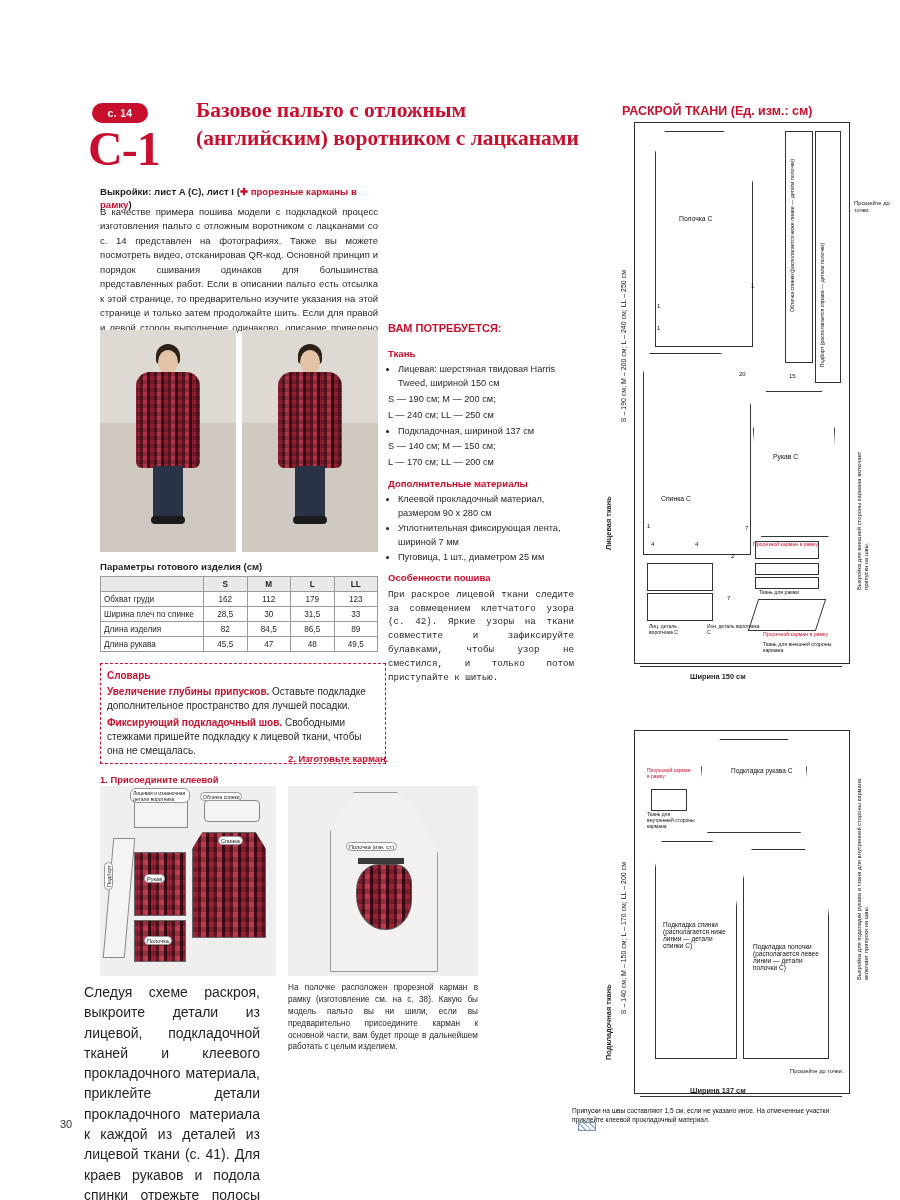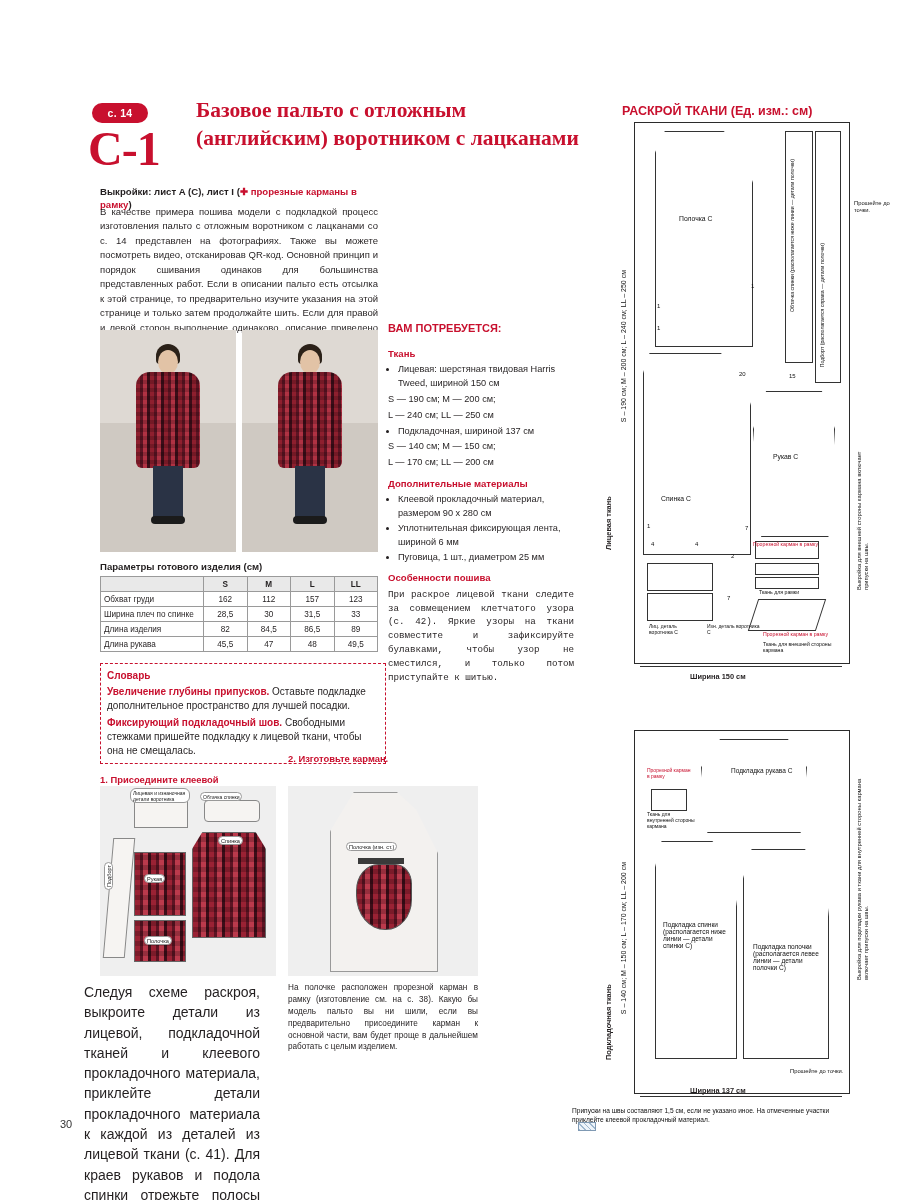--- a/index.html
+++ b/index.html
@@ -119,21 +119,21 @@
         <th>M</th>
         <th>L</th>
         <th>LL</th>
       </tr>
     </thead>
     <tbody>
       <tr>
         <td class="lead">Обхват груди</td>
         <td>162</td>
         <td>112</td>
-        <td>157</td>
+        <td>179</td>
         <td>123</td>
       </tr>
       <tr>
         <td class="lead">Ширина плеч по спинке</td>
         <td>28,5</td>
         <td>30</td>
         <td>31,5</td>
         <td>33</td>
       </tr>
       <tr>
@@ -208,21 +208,21 @@
     <p>S — 190 см; M — 200 см;</p>
     <p>L — 240 см; LL — 250 см</p>
     <ul>
       <li>Подкладочная, шириной 137 см</li>
     </ul>
     <p>S — 140 см; M — 150 см;</p>
     <p>L — 170 см; LL — 200 см</p>
     <h4>Дополнительные материалы</h4>
     <ul>
       <li>Клеевой прокладочный материал, размером 90 x 280 см</li>
-      <li>Уплотнительная фиксирующая лента, шириной 6 мм</li>
+      <li>Уплотнительная фиксирующая лента, шириной 7 мм</li>
       <li>Пуговица, 1 шт., диаметром 25 мм</li>
     </ul>
     <h4>Особенности пошива</h4>
     <p class="just">При раскрое лицевой ткани следите за совмещением клетчатого узора (с. 42). Яркие узоры на ткани совместите и зафиксируйте булавками, чтобы узор не сместился, и только потом приступайте к шитью.</p>
   </div>
 
   <div class="dimlabel vert" style="left:604px;top:250px;height:300px;">Лицевая ткань</div>
   <div class="rlabel vert" style="left:620px;top:270px;font-size:7px;">S – 190 см; M – 200 см; L – 240 см; LL – 250 см</div>
   <div class="rlabel" style="left:826px;top:124px;">Лиц. ст.</div>
   <div class="rlabel vert" style="left:637px;top:360px;">Сгиб</div>

